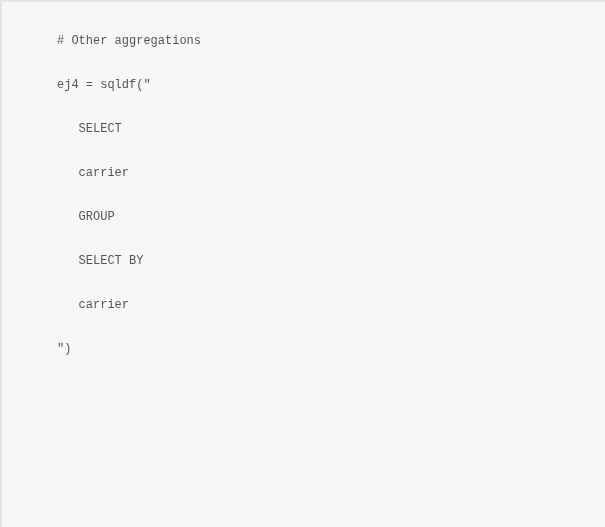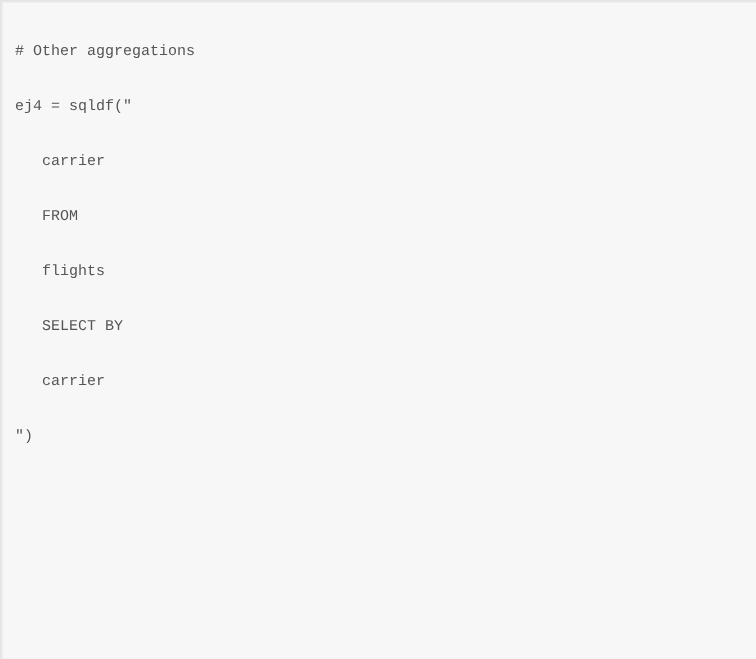--- a/index.html
+++ b/index.html
@@ -16,30 +16,31 @@
     box-sizing: border-box;
     border: 1px solid #e5e5e5;
   }
   .code-block {
     padding: 6px 10px;
     white-space: pre;
   }
   .code-line {
     display: block;
     min-height: 22px;
+    margin-left: 45px;
   }
 </style>
 </head>
 <body>
 
 <div class="code-block">
 <span class="code-line"># Other aggregations</span>
 <span class="code-line">ej4 = sqldf("</span>
+<span class="code-line">   SELECT</span>
 <span class="code-line">   carrier</span>
-<span class="code-line">   FROM</span>
-<span class="code-line">   flights</span>
+<span class="code-line">   GROUP</span>
 <span class="code-line">   SELECT BY</span>
 <span class="code-line">   carrier</span>
 <span class="code-line">")</span>
 
 
 
 </div>
 
 </body></html>

